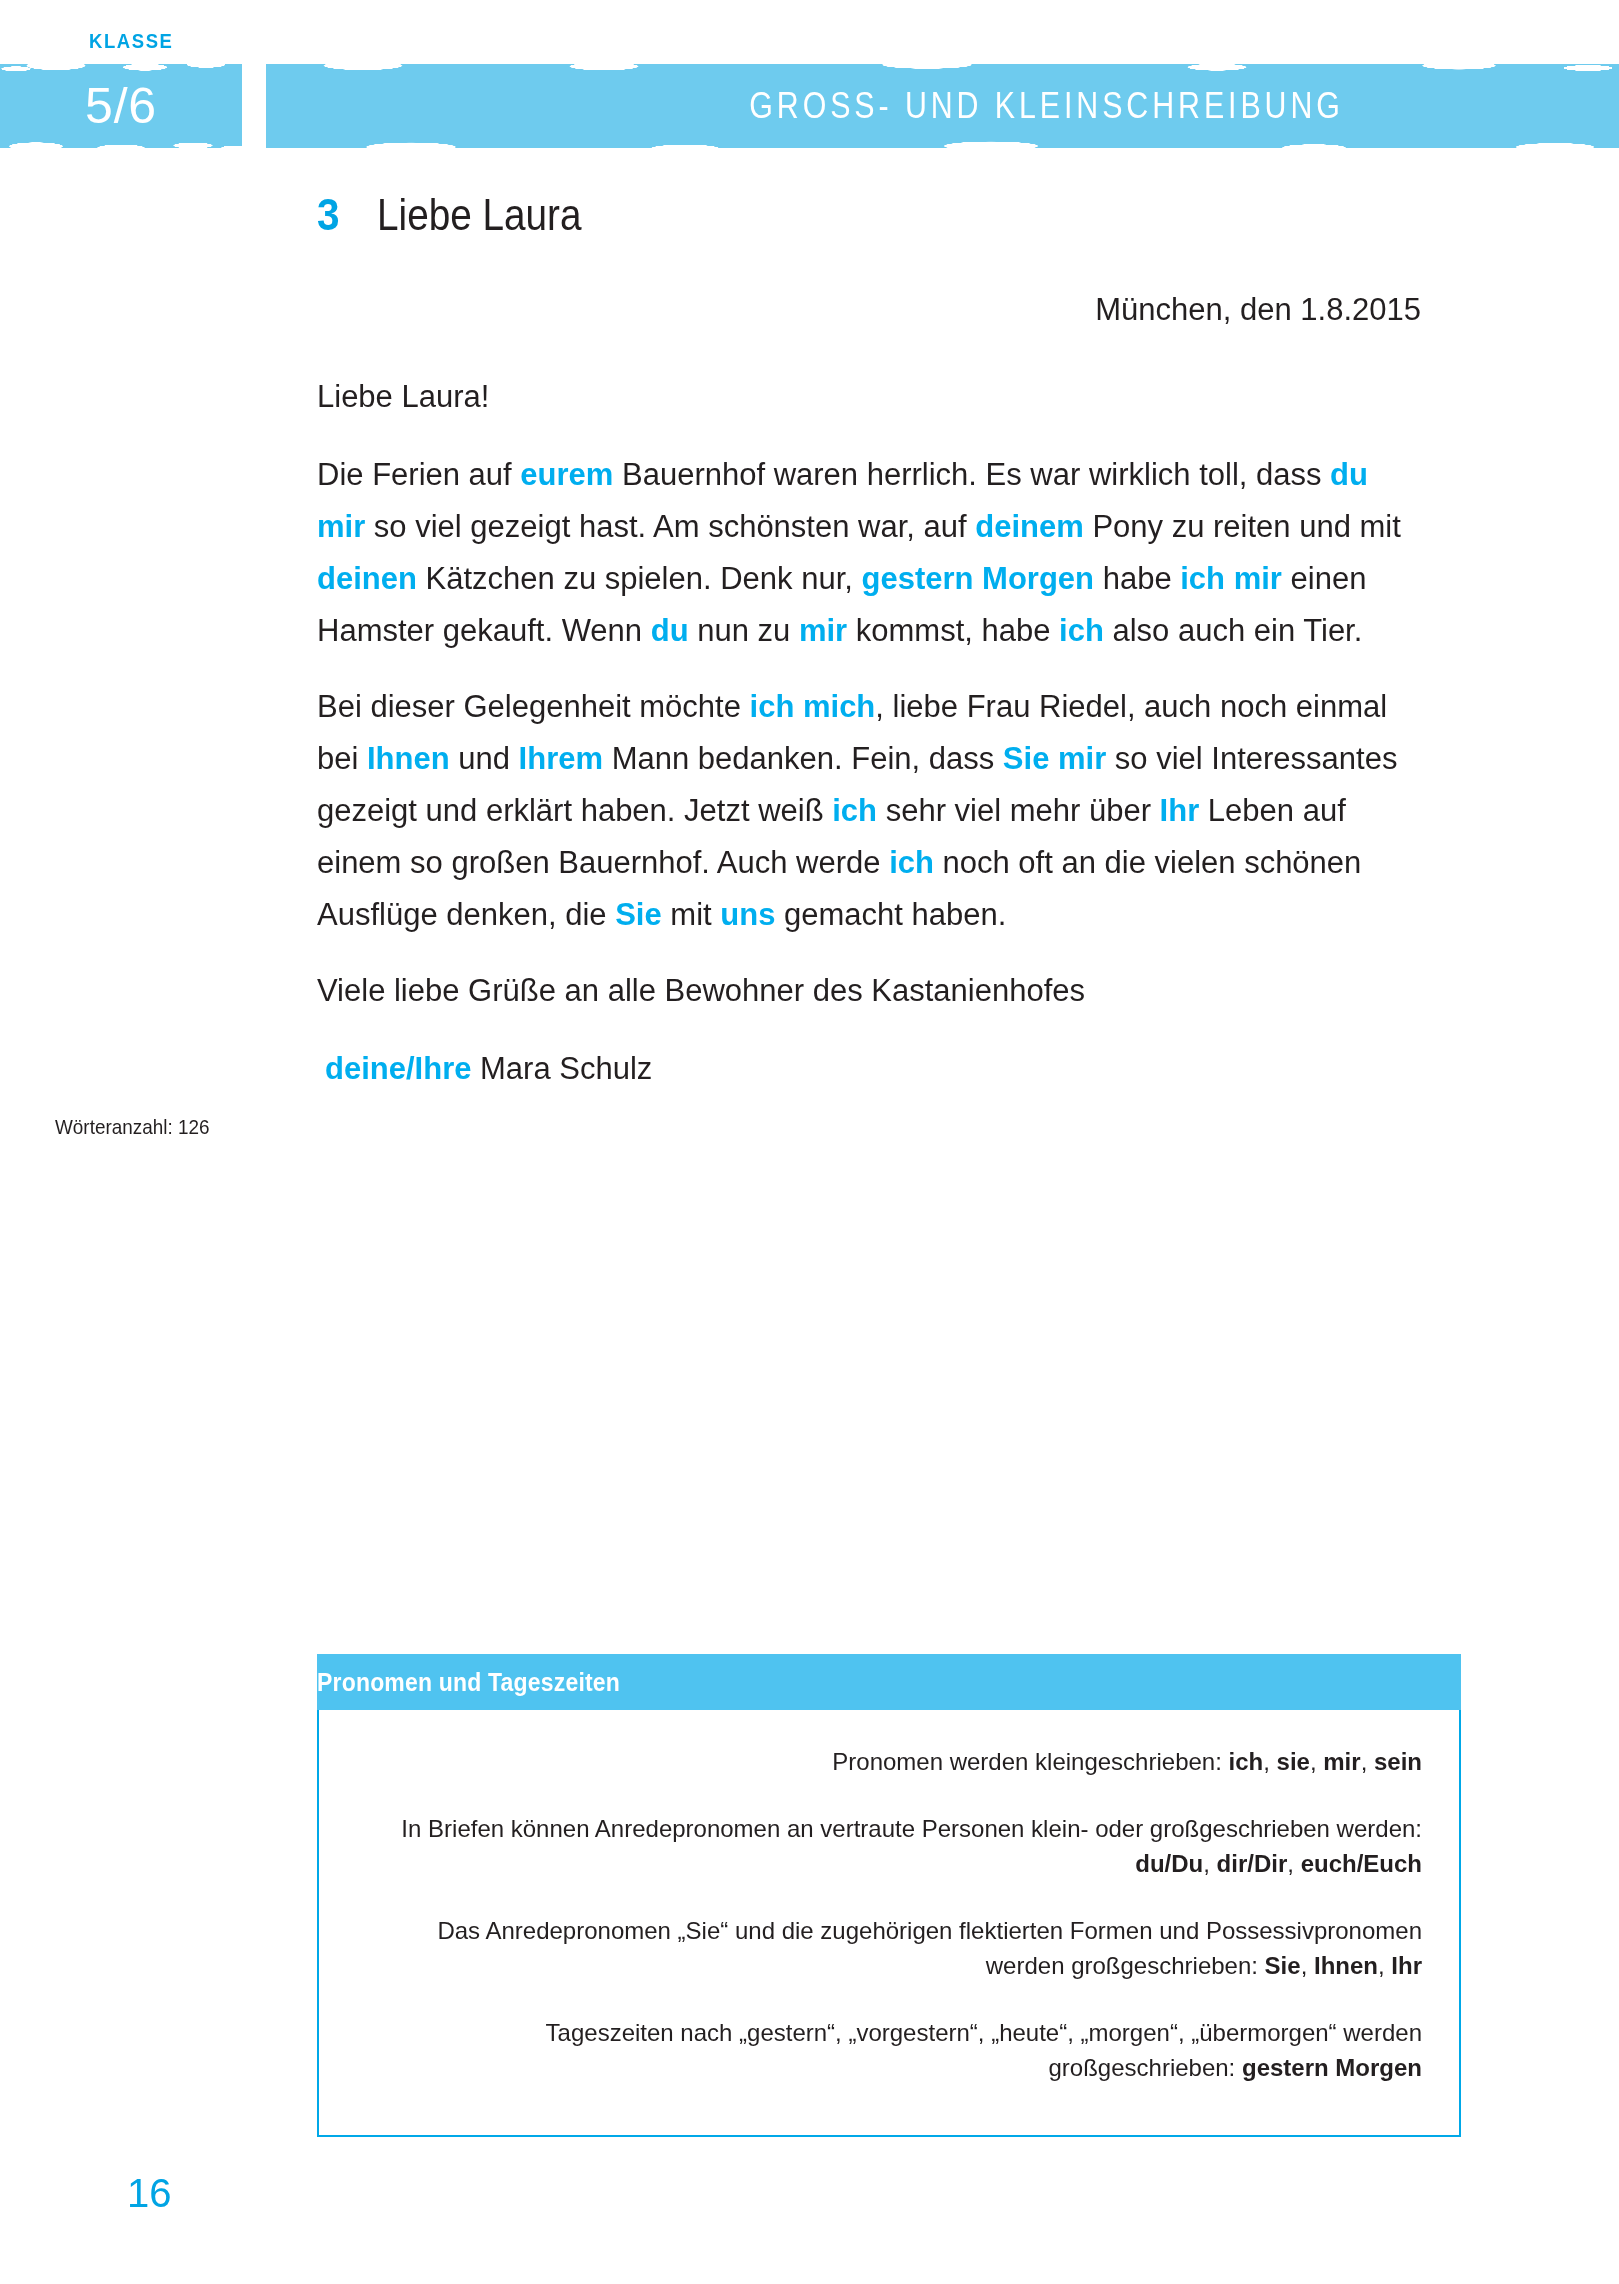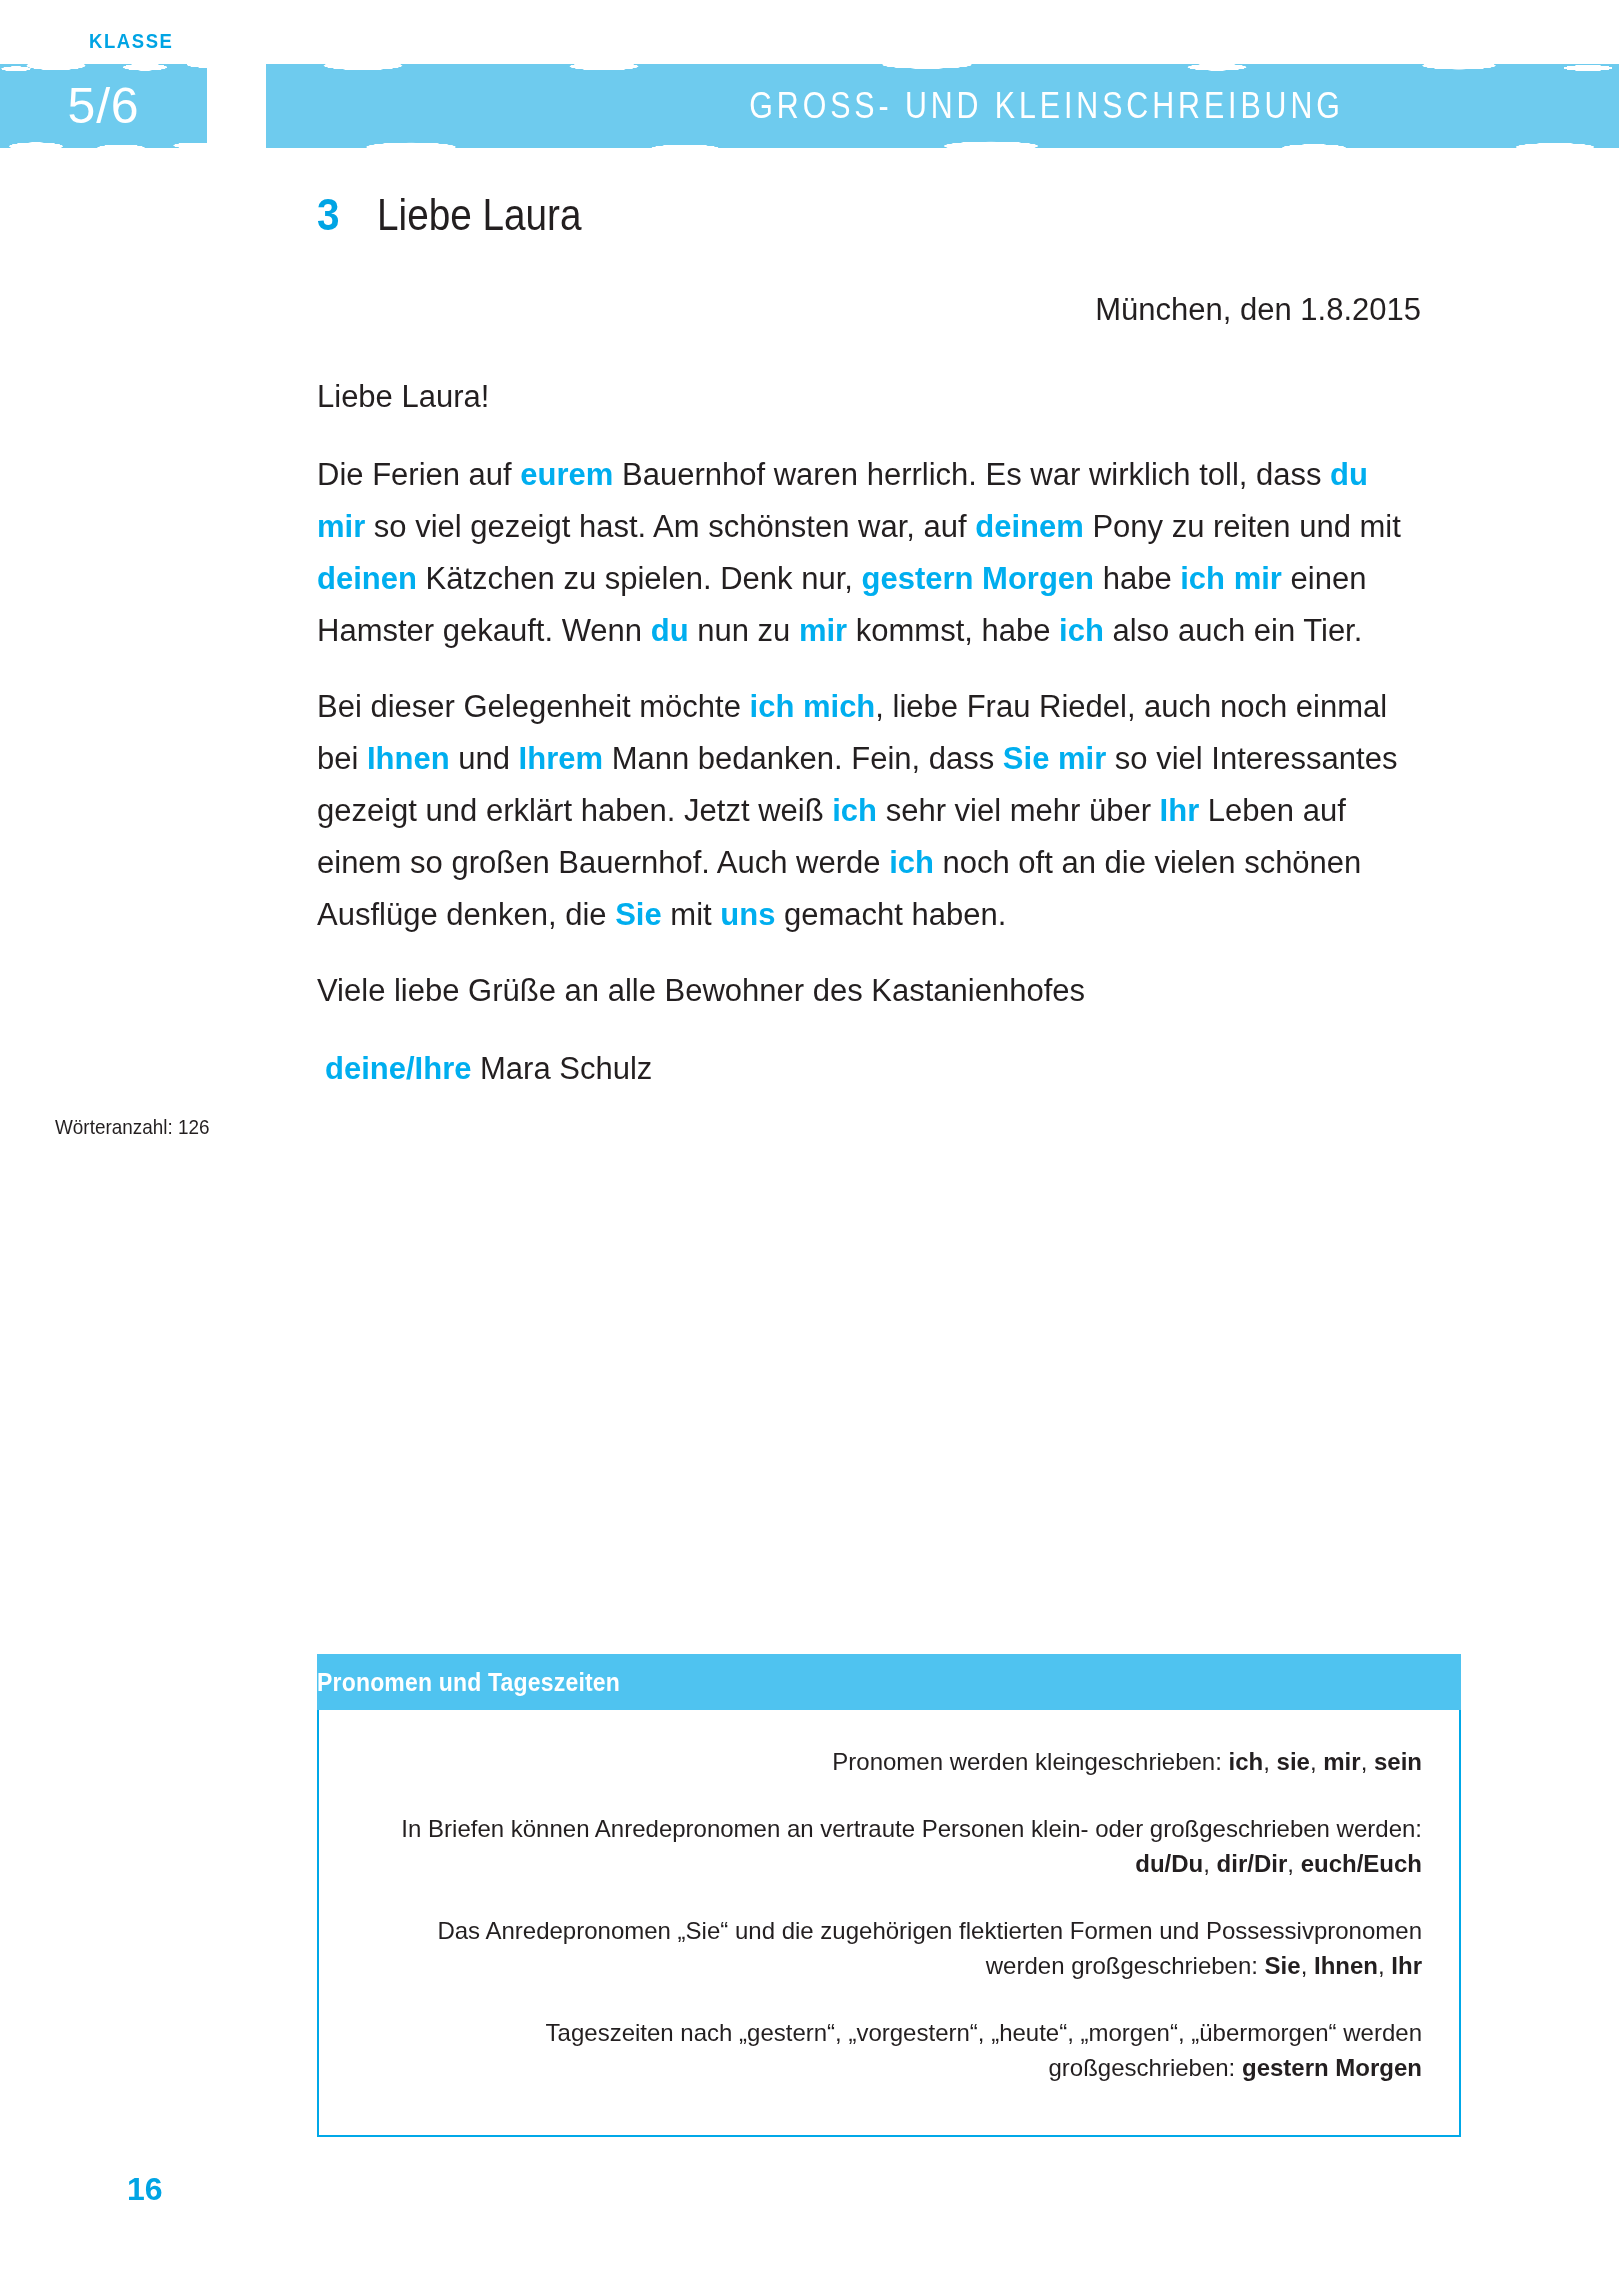--- a/index.html
+++ b/index.html
@@ -27,21 +27,21 @@
     color: #00a4e4;
     font-family: "Liberation Sans Narrow", "Liberation Sans", sans-serif;
     transform: scaleX(0.88);
     transform-origin: left center;
   }
 
   .klasse-badge {
     position: absolute;
     left: 0px;
     top: 64px;
-    width: 207px;
+    width: 242px;
     height: 84px;
     background: #6ecbee;
     display: flex;
     align-items: center;
     justify-content: center;
   }
   .klasse-badge::before {
     content: "";
     position: absolute;
     left: 0; top: 0; right: 0;
@@ -218,22 +218,22 @@
     color: #231f20;
   }
   .infobox-body p:last-child { margin-bottom: 0; }
   .infobox-body b { font-weight: 700; }
 
   
   .page-number {
     position: absolute;
     left: 127px;
     top: 2173px;
-    font-size: 32px;
-    font-weight: 700;
+    font-size: 40px;
+    font-weight: 400;
     color: #00a4e4;
     line-height: 1;
   }
 </style>
 </head>
 <body>
 
 <div class="klasse-label">KLASSE</div>
 
 <div class="klasse-badge">

